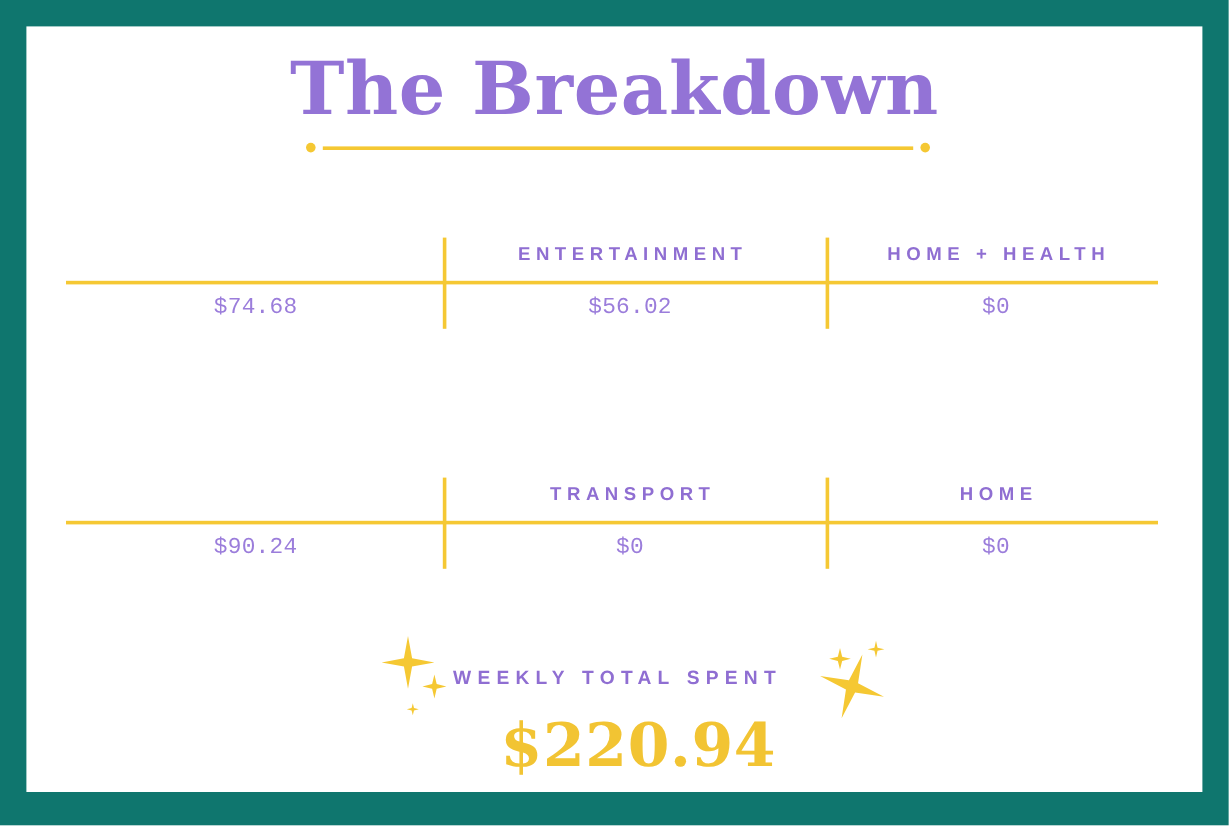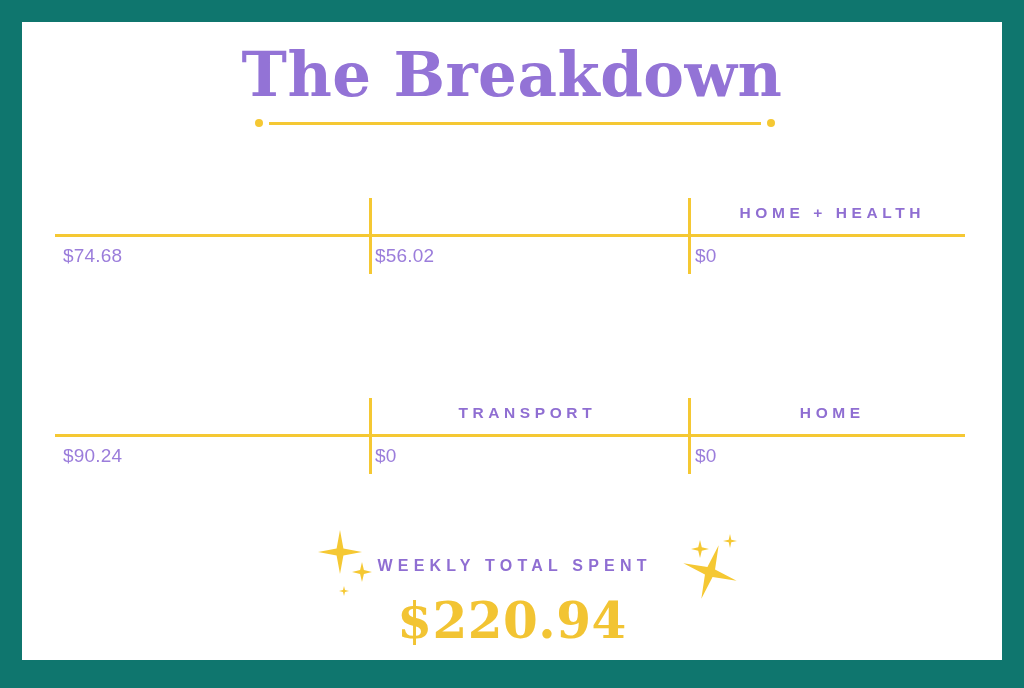--- a/index.html
+++ b/index.html
@@ -118,26 +118,27 @@
     letter-spacing: 4.6px;
     text-indent: 4.6px;
     color: #8f6ed2;
     white-space: nowrap;
   }
   .cell-value {
     position: absolute;
     left: 0;
     top: 55px;
     width: 100%;
-    text-align: left;
+    text-align: center;
     font-size: 19px;
     font-weight: normal;
     letter-spacing: 0.2px;
     color: #9b7ddb;
     white-space: nowrap;
+    font-family: Liberation Mono, monospace;
   }
 
   
   .footer {
     position: absolute;
     left: 0;
     top: 488px;
     width: 844px;
     height: 150px;
   }
@@ -160,20 +161,21 @@
     top: 86px;
     width: 980px;
     text-align: center;
     font-family: "DejaVu Serif", "Liberation Serif", serif;
     font-weight: bold;
     font-size: 50px;
     letter-spacing: 0.5px;
     color: #f2c433;
     line-height: 1;
     white-space: nowrap;
+    padding-left: 20px;
   }
 
   .sparkles-left {
     position: absolute;
     left: 290px;
     top: 14px;
     width: 80px;
     height: 80px;
   }
   .sparkles-right {
@@ -204,20 +206,21 @@
 
     <div class="row row-1">
       <span class="hline"></span>
       <span class="vline v1"></span>
       <span class="vline v2"></span>
 
       <div class="cell c1">
         <div class="cell-value">$74.68</div>
       </div>
       <div class="cell c2">
+        <div class="cell-label">ENTERTAINMENT</div>
         <div class="cell-value">$56.02</div>
       </div>
       <div class="cell c3">
         <div class="cell-label">HOME + HEALTH</div>
         <div class="cell-value">$0</div>
       </div>
     </div>
 
     <div class="row row-2">
       <span class="hline"></span>

